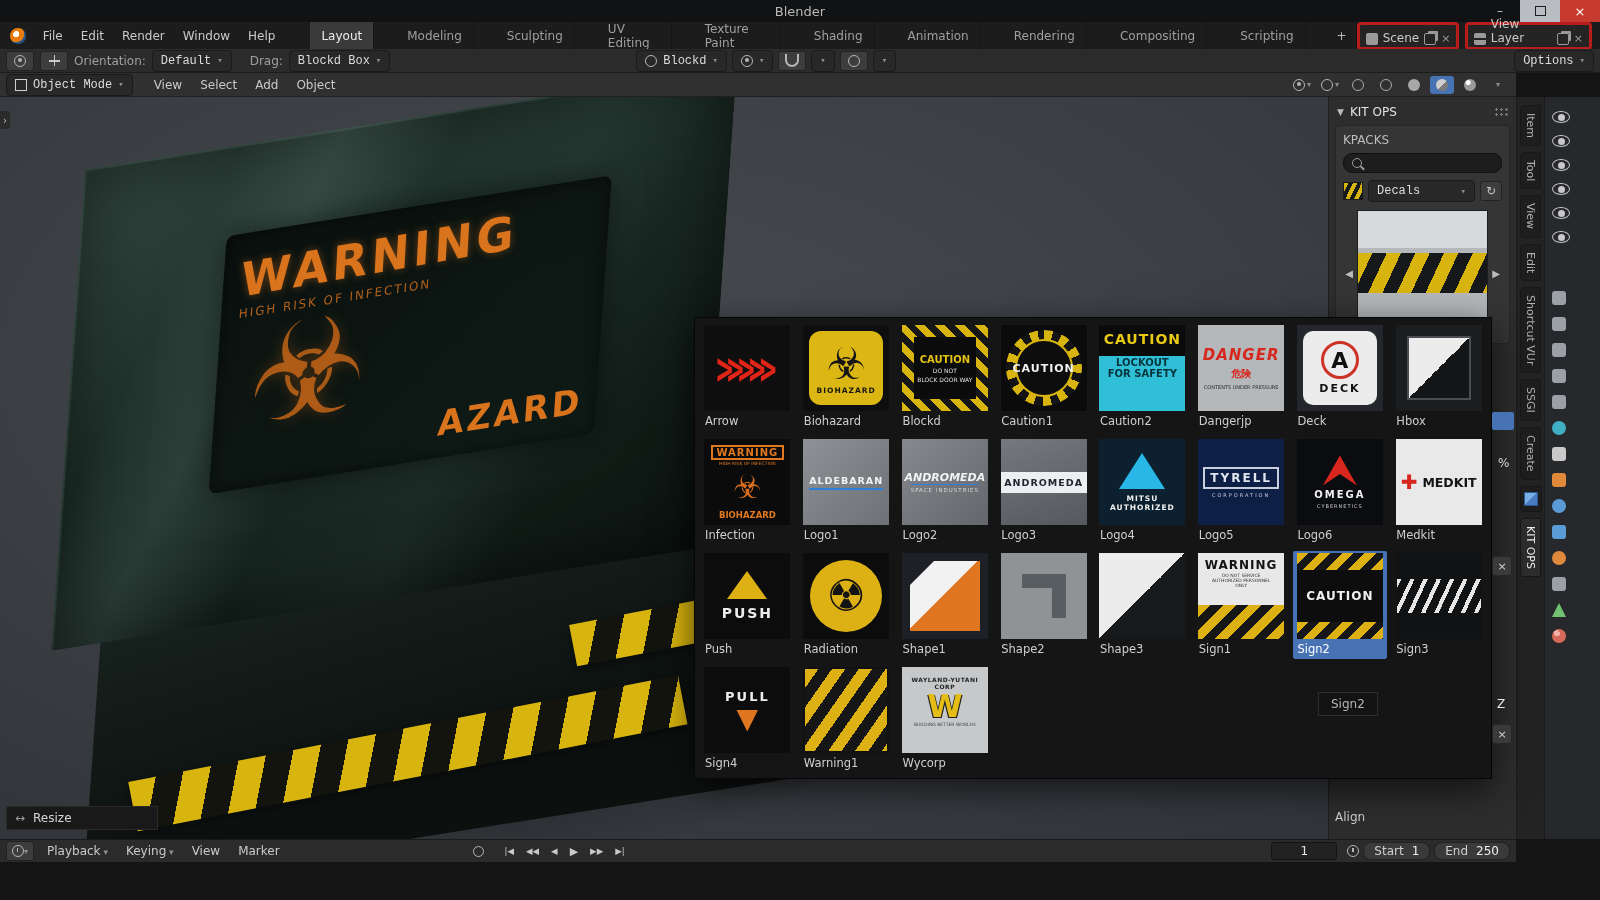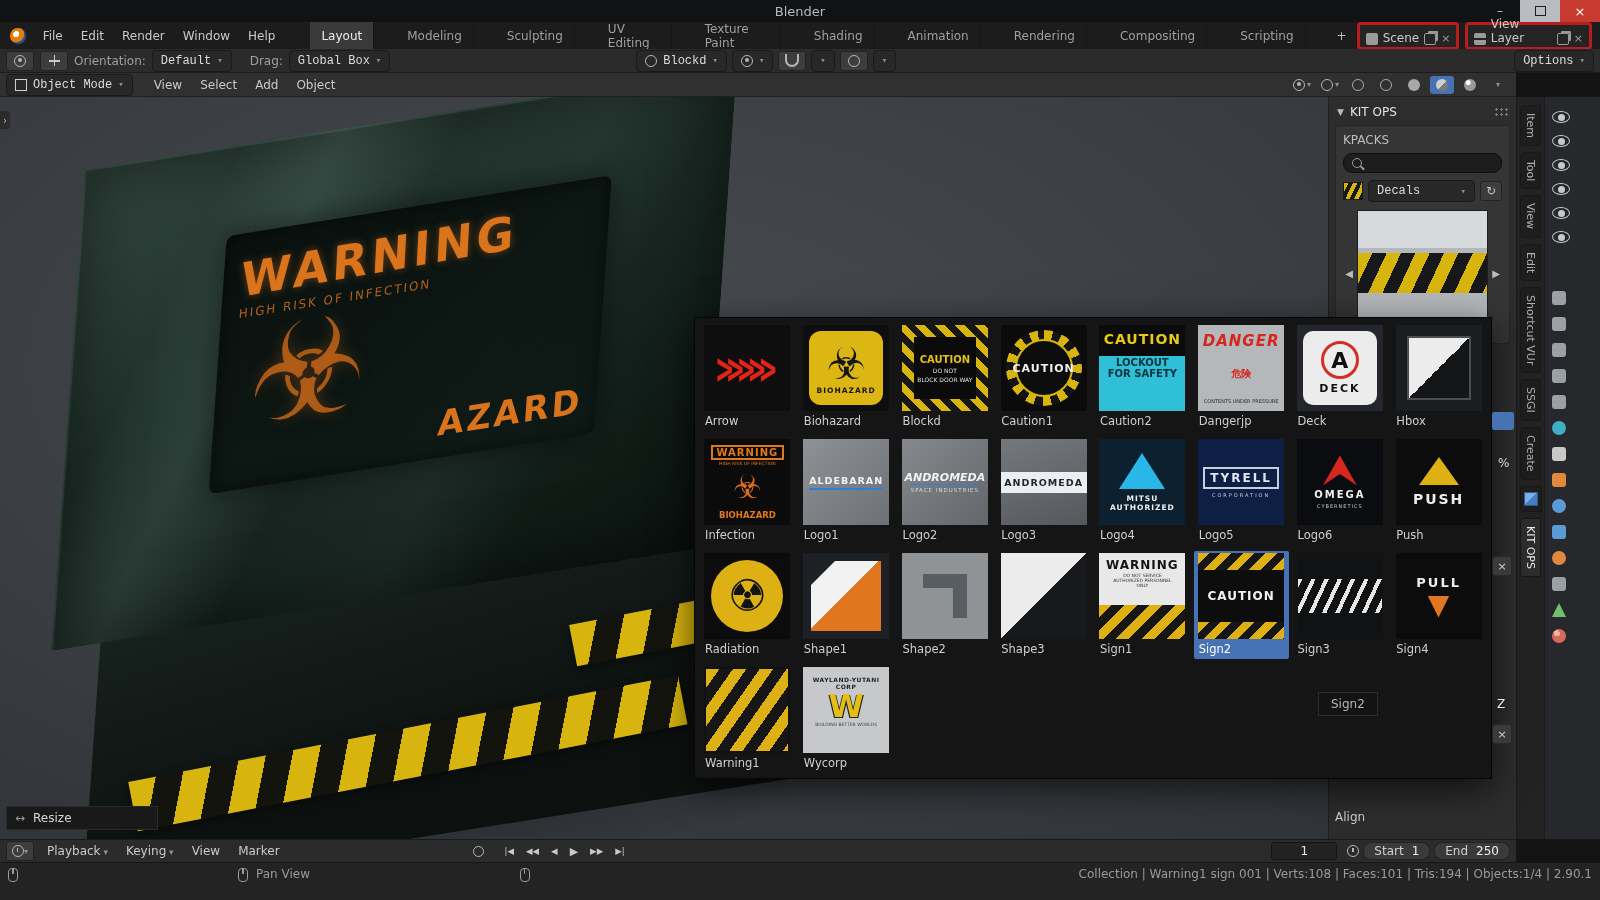--- a/index.html
+++ b/index.html
@@ -189,21 +189,21 @@
   .t-caution1{background:#0b0b0b;}
   .t-caution1 .tin{width:76px;height:76px;flex:none;border-radius:50%;
       background:repeating-conic-gradient(#d8b50e 0 14deg,#141414 14deg 28deg);}
   .t-caution1 .tin::before{content:"";position:absolute;inset:9px;border-radius:50%;background:#0d0d0d;border:2px solid #d8b50e;}
   .t-caution1 .tt1{position:relative;color:#f0f0f0;font-weight:bold;font-size:11px;letter-spacing:1px;}
   .t-caution2 .tin{justify-content:flex-start;background:linear-gradient(#0b0b0b 0 36%,#2fc0d8 36% 100%);}
   .t-caution2 .tt1{color:#e8c915;font-weight:bold;font-size:14px;margin-top:6px;letter-spacing:1px;}
   .t-caution2 .tt2{color:#07333b;font-weight:bold;font-size:10px;margin-top:10px;}
   .t-caution2 .tt3{color:#07333b;font-weight:bold;font-size:10px;}
   .t-dangerjp{background:#b4b8bb;}
-  .t-dangerjp .tin{gap:17px;}
+  .t-dangerjp .tin{gap:3px;}
   .t-dangerjp .tt1{color:#d6261d;font-weight:bold;font-style:italic;font-size:15px;letter-spacing:1px;}
   .t-dangerjp .tt2{color:#d6261d;font-weight:bold;font-size:10px;}
   .t-dangerjp .tt3{color:#2b2b2b;font-size:5px;}
   .t-deck{background:#23262a;}
   .t-deck .tin{width:74px;height:74px;flex:none;background:#ececec;border-radius:10px;gap:3px;}
   .t-deck .tt1{width:38px;height:38px;border:3px solid #cf3227;border-radius:50%;display:flex;align-items:center;
       justify-content:center;color:#111;font-weight:bold;font-size:22px;box-sizing:border-box;}
   .t-deck .tt2{color:#111;font-weight:bold;font-size:11px;letter-spacing:2px;}
   .t-hbox{background:#1b1e21;}
   .t-hbox .tin{width:64px;height:64px;flex:none;background:linear-gradient(135deg,#ececec 0 50%,#131517 50% 100%);
@@ -359,21 +359,21 @@
       </span>
     <span class="tb-icobtn" data-name="move-tool-button">
         <span class="gizmo-cross" data-name="move-gizmo-icon"></span>
       </span>
     <span class="tlabel" data-name="orientation-label">Orientation:</span>
     <span class="dd" data-name="orientation-dropdown">
         <span data-name="orientation-value">Default</span>
       </span>
     <span class="tlabel" style="margin-left:12px" data-name="drag-label">Drag:</span>
     <span class="dd" data-name="drag-dropdown">
-        <span data-name="drag-value">Global Box</span>
+        <span data-name="drag-value">Blockd Box</span>
       </span>
     <span class="tb-center" data-name="transform-snap-cluster">
       <span class="dd" data-name="transform-orientation-dropdown">
           <span class="ci" data-name="orientation-globe-icon"></span>
           <span data-name="transform-orientation-value">Blockd</span>
         </span>
       <span class="dd" data-name="pivot-point-dropdown">
           <span class="ci dot" data-name="pivot-icon"></span>
         </span>
       <span class="tb-icobtn" data-name="snap-toggle">
@@ -643,20 +643,28 @@
         </div>
         <div class="cell" data-name="decal-item-logo6">
           <div class="thumb t-logo6" data-name="decal-thumb-logo6">
             <div class="tin" data-name="decal-thumb-art">
               <span class="tt1" data-name="decal-thumb-text">OMEGA</span>
               <span class="tt2" data-name="decal-thumb-text">CYBERNETICS</span>
             </div>
           </div>
           <div class="lbl" data-name="decal-label">Logo6</div>
         </div>
+        <div class="cell" data-name="decal-item-medkit">
+          <div class="thumb t-medkit" data-name="decal-thumb-medkit">
+            <div class="tin" data-name="decal-thumb-art">
+              <span class="tt1" data-name="decal-thumb-text">MEDKIT</span>
+            </div>
+          </div>
+          <div class="lbl" data-name="decal-label">Medkit</div>
+        </div>
         <div class="cell" data-name="decal-item-push">
           <div class="thumb t-push" data-name="decal-thumb-push">
             <div class="tin" data-name="decal-thumb-art">
               <span class="tt1" data-name="decal-thumb-text">PUSH</span>
             </div>
           </div>
           <div class="lbl" data-name="decal-label">Push</div>
         </div>
         <div class="cell" data-name="decal-item-radiation">
           <div class="thumb t-radiation" data-name="decal-thumb-radiation">
@@ -753,23 +761,14 @@
     <span class="range-field" data-name="frame-start-field">
       <span data-name="start-label">Start</span>
       <b data-name="start-value">1</b>
     </span>
     <span class="range-field" data-name="frame-end-field">
       <span data-name="end-label">End</span>
       <b data-name="end-value">250</b>
     </span>
   </div>
 
-  <div id="statusbar" data-name="status-bar">
-    <span class="mouse" data-name="mouse-icon"></span>
-    <span style="margin-left:210px;display:flex;gap:8px;align-items:flex-start">
-      <span class="mouse" data-name="mouse-icon"></span>
-      <span data-name="status-hint">Pan View</span>
-    </span>
-    <span class="mouse" data-name="mouse-icon" style="margin-left:200px"></span>
-    <span id="status-right" data-name="scene-statistics">Collection | Warning1 sign 001 | Verts:108 | Faces:101 | Tris:194 | Objects:1/4 | 2.90.1</span>
-  </div>
 
 </div>
 
 </body></html>

